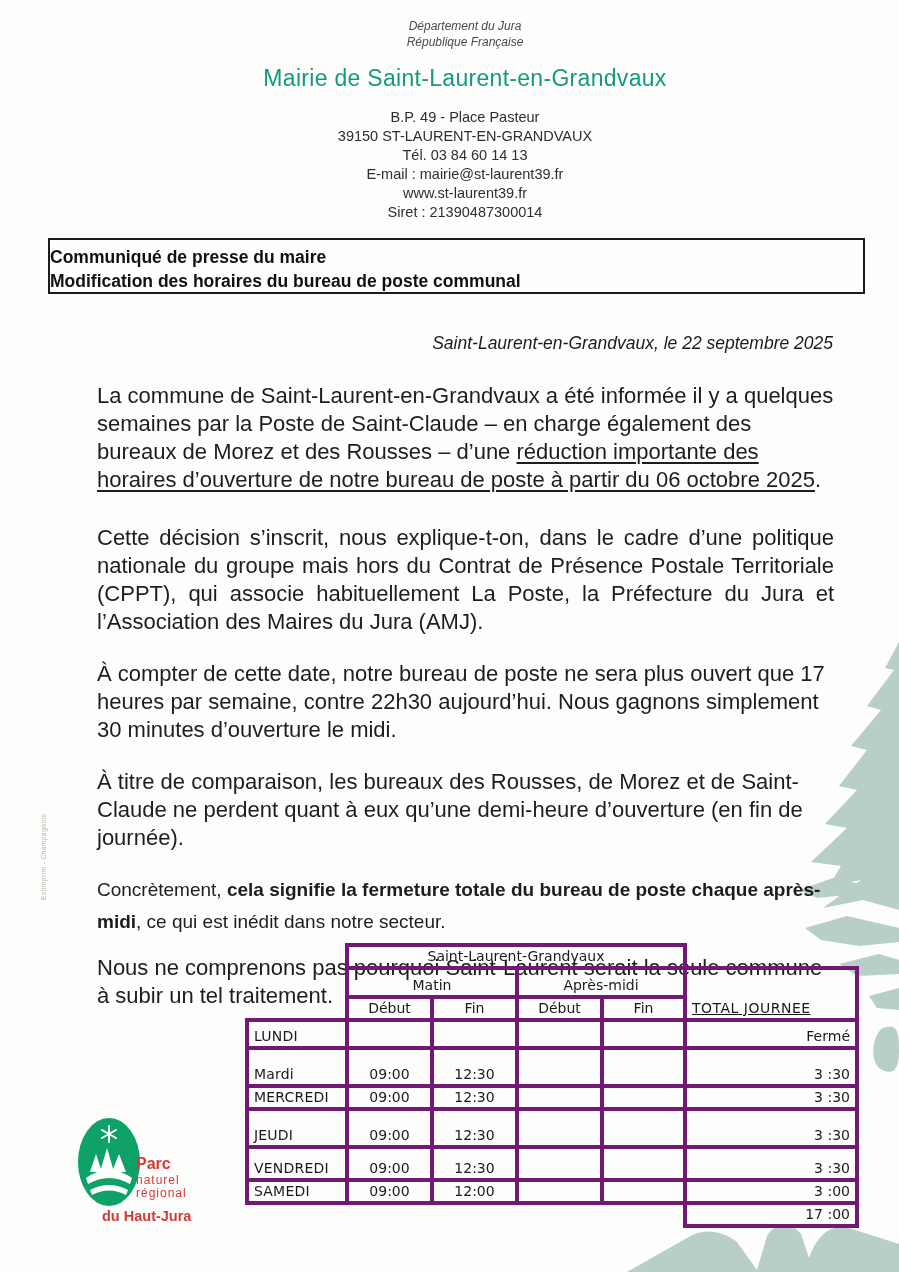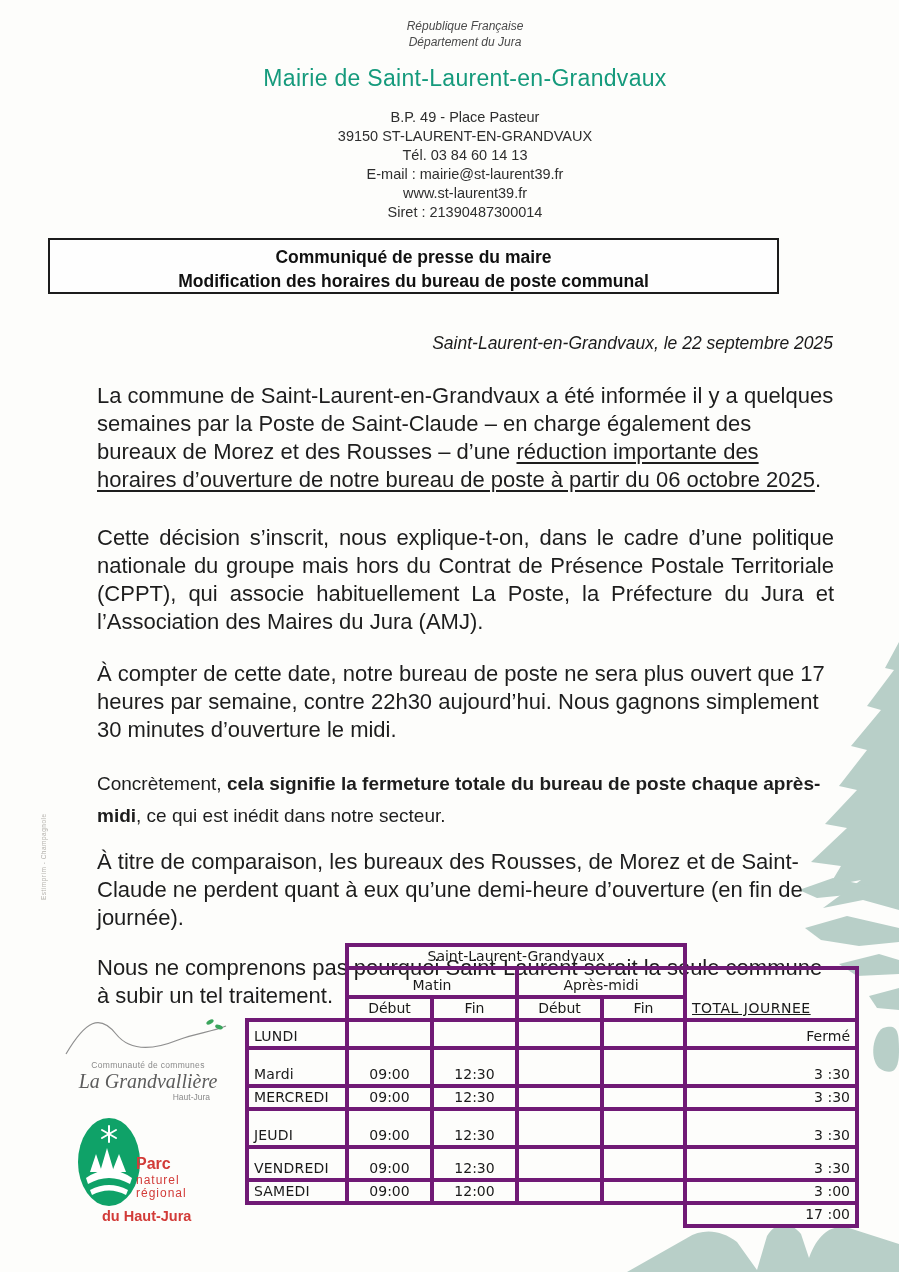--- a/index.html
+++ b/index.html
@@ -8,22 +8,22 @@
     position:relative; width:899px; height:1272px; margin:0 auto;
     background:#fdfdfb; overflow:hidden; color:#1f1f1f;
   }
   
   .letterhead { position:absolute; left:97px; top:18px; width:736px; text-align:center; }
   .rf-line { font-style:italic; font-size:12px; color:#4a4a4a; line-height:16px; }
   .mairie-title { margin-top:14px; font-size:23px; color:#159a7c; letter-spacing:.3px; line-height:28px; }
   .addr { margin-top:16px; font-size:14.5px; color:#2e2e2e; line-height:19px; }
   
   .banner {
-    position:absolute; left:48px; top:238px; width:731px; height:56px;
-    border:2px solid #1c1c1c; text-align:center; padding-top:5px; background:#fefefe;
+    position:absolute; left:48px; top:238px; width:817px; height:56px;
+    border:2px solid #1c1c1c; padding-top:5px; background:#fefefe;
   }
   .banner div { font-weight:bold; font-size:17.5px; line-height:24px; color:#111; }
   
   .dateline {
     position:absolute; left:97px; top:333px; width:736px;
     text-align:right; font-style:italic; font-size:17.5px; color:#1b1b1b;
   }
   
   .doc-body { position:absolute; left:97px; top:382px; width:737px; }
   .para { font-size:22px; line-height:28px; color:#1d1d1d; margin-bottom:24px; }
@@ -78,22 +78,22 @@
       <path d="M70,368 L100,360 L100,382 L78,380 Z"></path>
       <path d="M84,400 C98,396 100,402 100,424 C100,444 92,448 80,440 C70,430 74,406 84,400 Z"></path>
     </g>
   </svg>
 
   <svg class="wm-bottom" viewBox="0 0 300 58" aria-hidden="true">
     <path fill="#b8cfc8" d="M28,58 L88,24 C104,14 122,16 138,28 L158,56 L168,22 C178,6 192,8 202,20 L210,44 C220,16 236,10 250,14 L300,30 L300,58 Z"></path>
   </svg>
 
   <div class="letterhead">
+    <div class="rf-line">Département du Jura</div>
     <div class="rf-line">République Française</div>
-    <div class="rf-line">Département du Jura</div>
     <div class="mairie-title">Mairie de Saint-Laurent-en-Grandvaux</div>
     <div class="addr">
       <div>B.P. 49 - Place Pasteur</div>
       <div>39150 ST-LAURENT-EN-GRANDVAUX</div>
       <div>Tél. 03 84 60 14 13</div>
       <div>E-mail : mairie@st-laurent39.fr</div>
       <div>www.st-laurent39.fr</div>
       <div>Siret : 21390487300014</div>
     </div>
   </div>
@@ -102,37 +102,27 @@
     <div>Communiqué de presse du maire</div>
     <div>Modification des horaires du bureau de poste communal</div>
   </div>
 
   <div class="dateline">Saint-Laurent-en-Grandvaux, le 22 septembre 2025</div>
 
   <div class="doc-body">
     <div class="para"><span>La commune de Saint-Laurent-en-Grandvaux a été informée il y a quelques semaines par la Poste de Saint-Claude – en charge également des bureaux de Morez et des Rousses – d’une </span><span class="u">réduction importante des horaires d’ouverture de notre bureau de poste à partir du 06 octobre 2025</span><span>.</span></div>
     <div class="para justify">Cette décision s’inscrit, nous explique-t-on, dans le cadre d’une politique nationale du groupe mais hors du Contrat de Présence Postale Territoriale (CPPT), qui associe habituellement La Poste, la Préfecture du Jura et l’Association des Maires du Jura (AMJ).</div>
     <div class="para">À compter de cette date, notre bureau de poste ne sera plus ouvert que 17 heures par semaine, contre 22h30 aujourd’hui. Nous gagnons simplement 30 minutes d’ouverture le midi.</div>
+    <div class="para" style="margin-bottom:22px">À titre de comparaison, les bureaux des Rousses, de Morez et de Saint-Claude ne perdent quant à eux qu’une demi-heure d’ouverture (en fin de journée).</div>
     <div class="para para-big"><span>Concrètement, </span><span class="b">cela signifie la fermeture totale du bureau de poste chaque après-midi</span><span>, ce qui est inédit dans notre secteur.</span></div>
-    <div class="para" style="margin-bottom:22px">À titre de comparaison, les bureaux des Rousses, de Morez et de Saint-Claude ne perdent quant à eux qu’une demi-heure d’ouverture (en fin de journée).</div>
     <div class="para">Nous ne comprenons pas pourquoi Saint-Laurent serait la seule commune à subir un tel traitement.</div>
   </div>
 
   <div class="side-note">Estimprim - Champagnole</div>
 
-  <div class="logo-gv">
-    <svg width="172" height="42" viewBox="0 0 172 42" aria-hidden="true">
-      <path d="M4,40 C24,6 38,0 54,20 C70,40 96,34 116,26 C134,19 150,18 164,12" fill="none" stroke="#8f8f8f" stroke-width="1.2"></path>
-      <ellipse cx="148" cy="8" rx="4" ry="2" fill="#3aa55c" transform="rotate(-30 148 8)"></ellipse>
-      <ellipse cx="157" cy="13" rx="4" ry="2" fill="#3aa55c" transform="rotate(20 157 13)"></ellipse>
-    </svg>
-    <div class="gv-small">Communauté de communes</div>
-    <div class="gv-name">La Grandvallière</div>
-    <div class="gv-sub">Haut-Jura</div>
-  </div>
 
   <div class="logo-parc">
     <svg width="66" height="92" viewBox="0 0 66 92" aria-hidden="true">
       <ellipse cx="33" cy="46" rx="31" ry="44" fill="#0fa268"></ellipse>
       <g stroke="#ffffff" stroke-width="2" stroke-linecap="round">
         <line x1="33" y1="10" x2="33" y2="26"></line>
         <line x1="26" y1="14" x2="40" y2="22"></line>
         <line x1="40" y1="14" x2="26" y2="22"></line>
       </g>
       <g fill="#ffffff">

